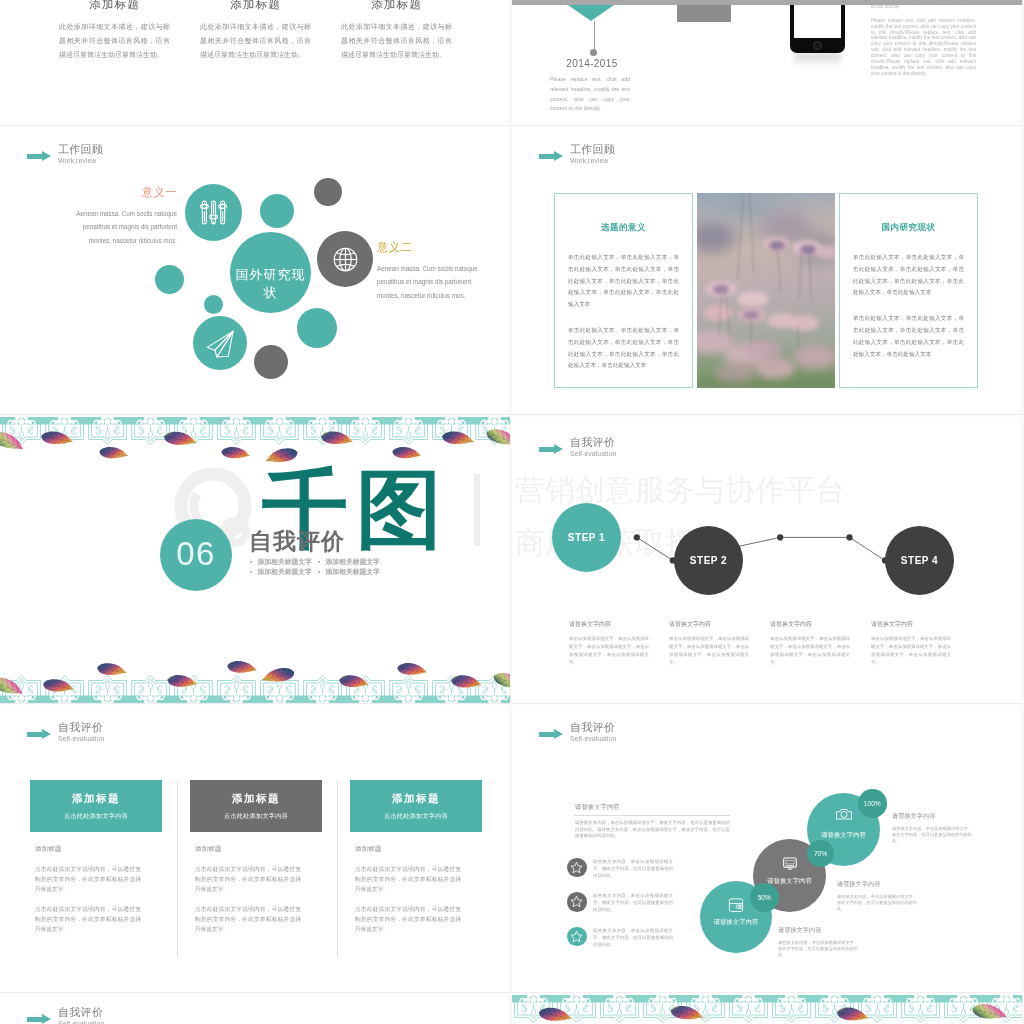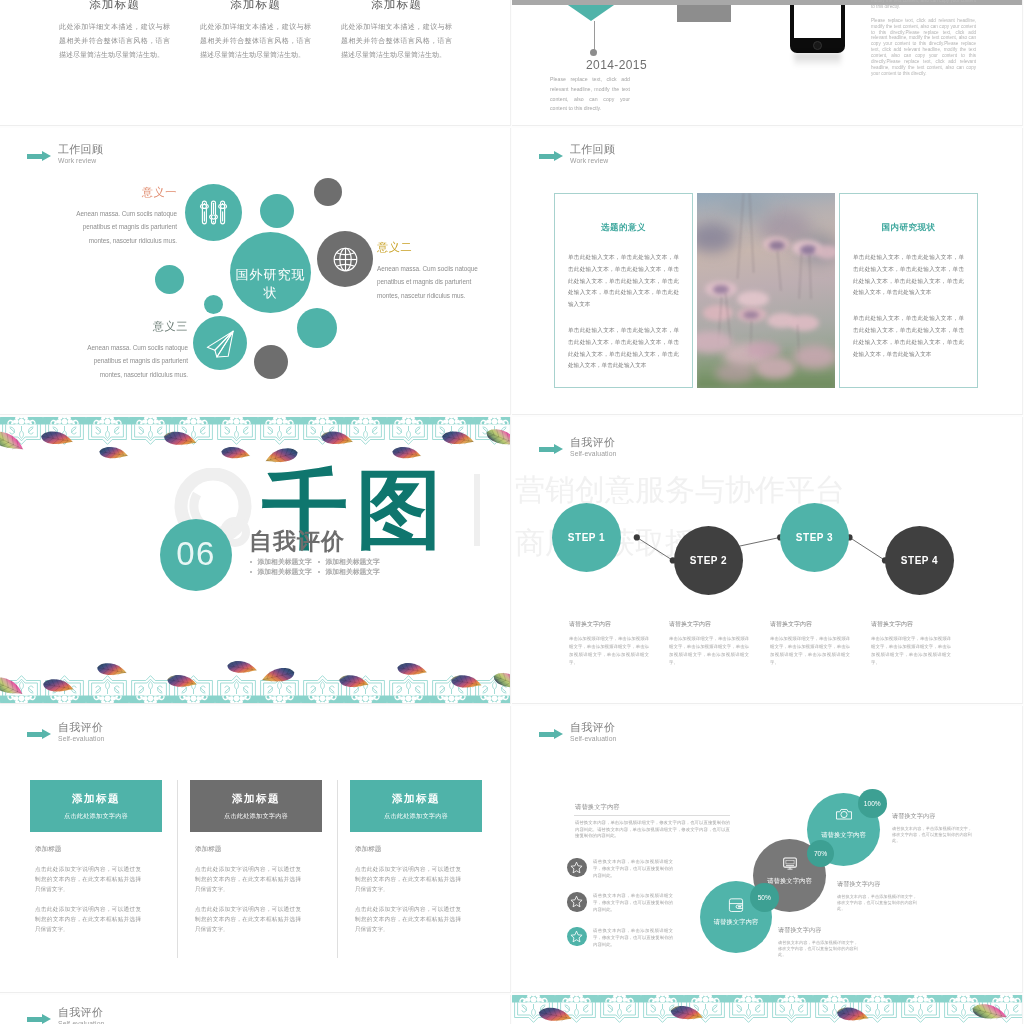--- a/index.html
+++ b/index.html
@@ -33,21 +33,21 @@
   .s2bar{position:absolute;left:0;top:157px;width:512px;height:8.5px;background:#a8a8a8;z-index:1;}
   .s2badge{position:absolute;width:54px;font-size:7px;color:#fff;text-align:center;}
   .s2badge span{position:absolute;left:0;width:100%;}
   .s2badge.teal{left:52px;top:127px;height:55px;background:#4fb3a9;
        clip-path:polygon(0 0,100% 0,100% 66%,50% 100%,0 66%);}
   .s2badge.gray{left:165px;top:140px;height:43px;background:#8d8d8d;
        clip-path:polygon(50% 0,100% 24%,100% 100%,0 100%,0 24%);}
   .s2badge.gray span{top:18px;}
   .s2stem{position:absolute;left:81.5px;top:182px;width:1px;height:32px;background:#9a9a9a;}
   .s2dot{position:absolute;left:78px;top:210px;width:7px;height:7px;border-radius:50%;background:#8d8d8d;}
-  .s2year{position:absolute;left:25px;top:219px;width:110px;text-align:right;font-size:12px;color:#6f6f6f;letter-spacing:.4px;}
+  .s2year{position:absolute;left:25px;top:219px;width:110px;text-align:center;font-size:10px;color:#6f6f6f;letter-spacing:.4px;}
   .s2cap{position:absolute;left:38px;top:236px;width:80px;font-size:5.2px;line-height:9.8px;color:#a6a6a6;text-align:justify;}
   .s2phone{position:absolute;left:278px;top:104px;width:55px;height:110px;background:#0c0c0c;border-radius:7px;
            box-sizing:border-box;}
   .s2screen{position:absolute;left:4px;top:9px;width:47px;height:86px;background:#fff;}
   .s2home{position:absolute;left:50%;bottom:3.5px;margin-left:-4.5px;width:9px;height:9px;border-radius:50%;
           background:#181818;border:1.2px solid #333;box-sizing:border-box;}
   .s2refl{position:absolute;left:282px;top:214px;width:47px;height:14px;
           background:linear-gradient(180deg,rgba(0,0,0,.18),rgba(0,0,0,0));filter:blur(2.4px);}
   .s2txt{position:absolute;left:359px;top:153px;width:105px;z-index:5;}
   .s2txt p{margin:0 0 8px 0;font-size:4.6px;line-height:5.9px;color:#b4b4b4;text-align:justify;}
@@ -338,24 +338,20 @@
     <div class="circ" style="left:254px;top:217px;width:34px;height:34px;background:#6e6e6e"></div>
   </div>
   <div class="s3txt l" style="left:377px;top:112px;width:109px">
     <div class="s3lbl" style="color:#c9a227">意义二</div>
     <div class="s3body">Aenean massa. Cum sociis natoque penatibus et magnis dis parturient montes, nascetur ridiculus mus.</div>
   </div>
   <div class="s3txt r" style="left:68px;top:57px;width:109px">
     <div class="s3lbl" style="color:#e08b6e">意义一</div>
     <div class="s3body">Aenean massa. Cum sociis natoque penatibus et magnis dis parturient montes, nascetur ridiculus mus.</div>
   </div>
-  <div class="s3txt r" style="left:79px;top:191px;width:109px">
-    <div class="s3lbl" style="color:#6a7b74">意义三</div>
-    <div class="s3body">Aenean massa. Cum sociis natoque penatibus et magnis dis parturient montes, nascetur ridiculus mus.</div>
-  </div>
 </div>
 
 <div class="slide r1 c1">
   <div class="hdr" style="left:27px;top:16px">
     <div class="arrow">
           <div class="shaft"></div>
           <div class="head"></div>
         </div>
     <div class="txt">
       <div class="t-cn">工作回顾</div>
@@ -579,23 +575,20 @@
     <circle cx="268.2" cy="120.4" r="3.1" fill="#3a3a3a"></circle>
         <circle cx="337.5" cy="120.4" r="3.1" fill="#3a3a3a"></circle>
         <circle cx="373" cy="143.4" r="3.1" fill="#3a3a3a"></circle>
   </svg>
   <div class="s6c teal" style="left:40px;top:86px">
         <span>STEP 1</span>
       </div>
   <div class="s6c gray" style="left:162px;top:109px">
         <span>STEP 2</span>
       </div>
-  <div class="s6c teal" style="left:268px;top:86px">
-        <span>STEP 3</span>
-      </div>
   <div class="s6c gray" style="left:373px;top:109px">
         <span>STEP 4</span>
       </div>
   <div class="s6t" style="left:57px">
     <div class="s6tt">请替换文字内容</div>
     <div class="s6tb">单击添加视频详细文字，单击添加视频详细文字，单击添加视频详细文字，单击添加视频详细文字，单击添加视频详细文字。</div>
   </div>
   <div class="s6t" style="left:157px">
     <div class="s6tt">请替换文字内容</div>
     <div class="s6tb">单击添加视频详细文字，单击添加视频详细文字，单击添加视频详细文字，单击添加视频详细文字，单击添加视频详细文字。</div>

